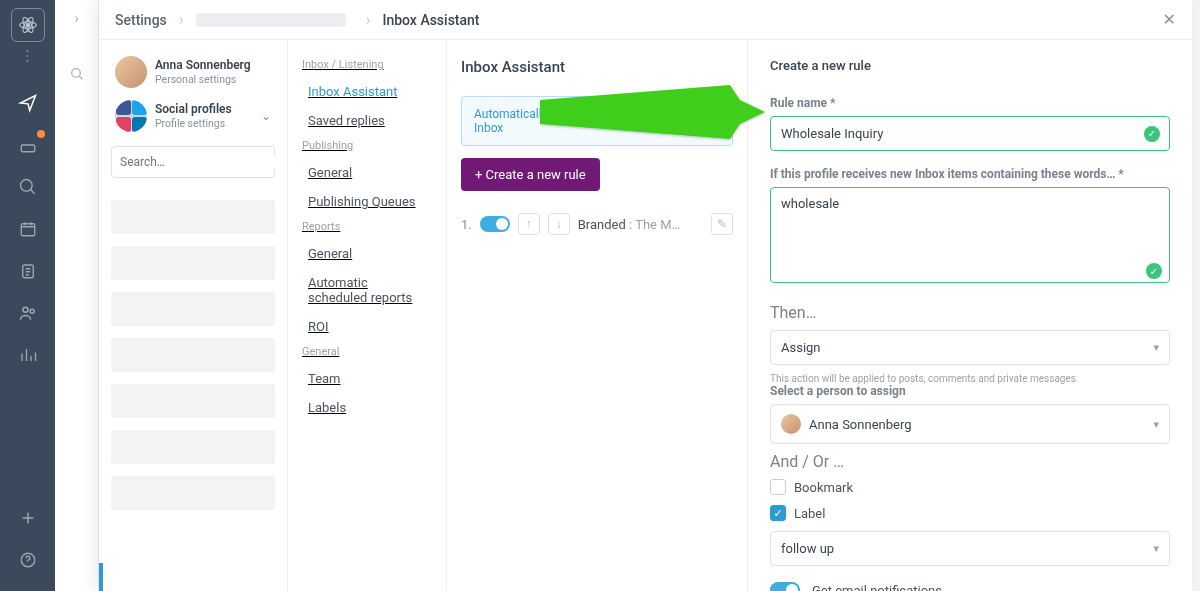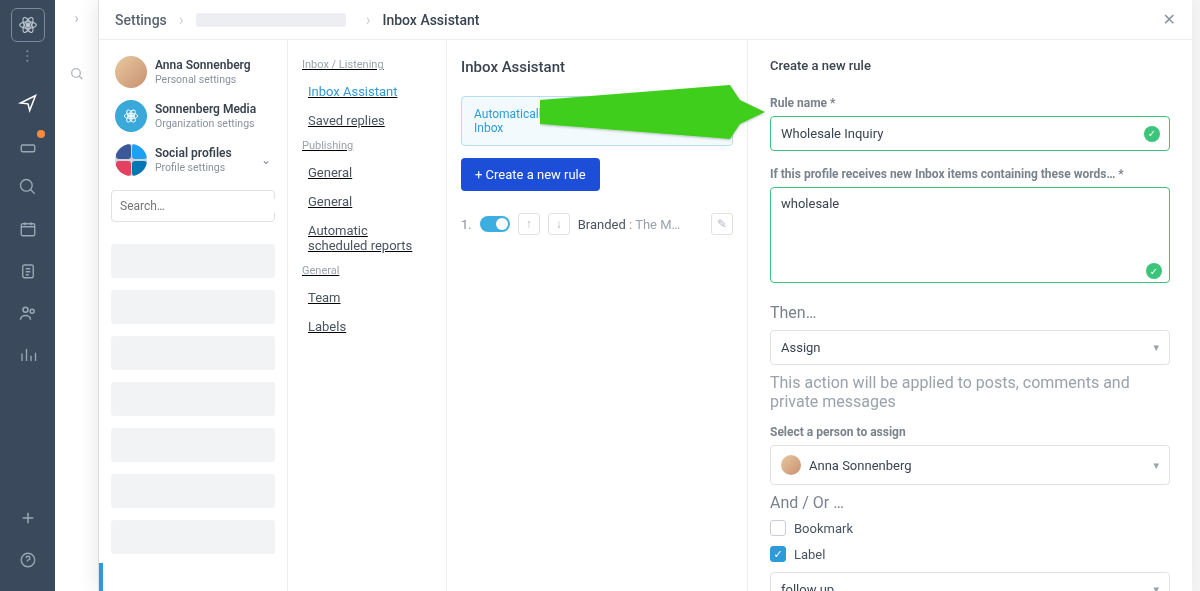--- a/index.html
+++ b/index.html
@@ -36,42 +36,42 @@
   .search-box { margin-top: 8px; height: 32px; border: 1px solid #dde2e7; border-radius: 4px; display: flex; align-items: center; padding: 0 8px; }
   .search-box input { border: none; outline: none; flex: 1; font-size: 12px; color: #6a7480; }
   .col1-active-bar { position: absolute; left: 0; bottom: 0; width: 4px; height: 28px; background: #2e9bd6; }
   .col2 { width: 159px; border-right: 1px solid #eceef1; padding: 14px 0; overflow-y: auto; text-decoration: underline; }
   .nav-group-title { font-size: 11px; color: #9aa2ac; padding: 4px 14px 6px; }
   .nav-item { font-size: 13px; color: #4a5460; padding: 7px 20px; cursor: pointer; }
   .nav-item.active { color: #2e9bd6; }
   .col3 { width: 301px; border-right: 1px solid #eceef1; padding: 18px 14px; overflow-y: auto; }
   .panel-title { font-size: 15px; font-weight: 500; color: #3a4450; margin-bottom: 20px; }
   .info-banner { border: 1px solid #b8ddef; background: #f2fafe; color: #2e9bd6; font-size: 12px; padding: 10px 12px; border-radius: 4px; margin-bottom: 12px; }
-  .btn-primary { background: #1d4ed8; color: #fff; border: none; padding: 9px 14px; border-radius: 4px; font-size: 13px; cursor: pointer; margin-bottom: 22px; }
+  .btn-primary { background: #701a75; color: #fff; border: none; padding: 9px 14px; border-radius: 4px; font-size: 13px; cursor: pointer; margin-bottom: 22px; }
   .rule-row { display: flex; align-items: center; gap: 8px; font-size: 13px; color: #6a7480; }
   .rule-row .num { color: #8a929c; }
   .toggle-sm { width: 30px; height: 16px; background: #3daee0; border-radius: 10px; position: relative; cursor: pointer; }
   .toggle-sm::after { content:""; position:absolute; right:2px; top:2px; width:12px; height:12px; background:#fff; border-radius:50%; }
   .arrow-btn { width: 22px; height: 22px; border: 1px solid #dde2e7; border-radius: 3px; display: flex; align-items: center; justify-content: center; color: #b0b8c0; font-size: 12px; cursor: pointer; }
   .rule-label { flex: 1; overflow: hidden; text-overflow: ellipsis; white-space: nowrap; color: #4a5460; }
   .rule-label .muted { color: #9aa2ac; }
   .col4 { flex: 1; padding: 18px 22px 10px; overflow-y: auto; position: relative; }
   .form-title { font-size: 13px; font-weight: 500; color: #3a4450; margin-bottom: 23px; }
   .field-label { font-size: 12px; color: #7a828c; margin-bottom: 6px; display: block; font-weight: bold; }
   .field-wrap { position: relative; margin-bottom: 16px; }
   .input-green { width: 100%; border: 1px solid #3bc47a; border-radius: 4px; padding: 9px 27px 9px 10px; font-size: 13px; color: #3a4450; outline: none; }
   .ta-green { width: 100%; height: 96px; border: 1px solid #3bc47a; border-radius: 4px; padding: 8px 10px 24px; font-size: 13px; color: #3a4450; outline: none; resize: none; }
   .ok-badge { position: absolute; right: 10px; width: 16px; height: 16px; background: #3bc47a; border-radius: 50%; display: flex; align-items: center; justify-content: center; color: #fff; font-size: 10px; }
   .ok-badge.in-input { top: 50%; transform: translateY(-50%); }
   .ok-badge.in-ta { bottom: 8px; right: 8px; }
   .section-mini { font-size: 16px; color: #7a828c; margin: 6px 0 8px; }
   .select { width: 100%; border: 1px solid #dde2e7; border-radius: 4px; padding: 9px 10px; font-size: 13px; color: #3a4450; display: flex; align-items: center; justify-content: space-between; cursor: pointer; margin-bottom: 8px; }
   .select .caret { color: #9aa2ac; font-size: 11px; }
   .select .av-sm { width: 20px; height: 20px; border-radius: 50%; background: linear-gradient(135deg,#e8c9a0,#c89070); margin-right: 8px; }
-  .help-text { font-size: 16px; color: #9aa2ac; margin-bottom: 14px; }
+  .help-text { font-size: 10px; color: #9aa2ac; }
   .cb-row { display: flex; align-items: center; gap: 8px; font-size: 13px; color: #4a5460; margin-bottom: 10px; cursor: pointer; }
   .cb { width: 16px; height: 16px; border: 1px solid #c8ced4; border-radius: 3px; display: flex; align-items: center; justify-content: center; font-size: 11px; color: #fff; }
   .cb.checked { background: #2e9bd6; border-color: #2e9bd6; }
   .toggle-row { display: flex; align-items: center; gap: 12px; font-size: 13px; color: #4a5460; margin-top: 16px; }
   .arrow-overlay { position: absolute; left: 540px; top: 82px; pointer-events: none; z-index: 20; }
   svg.atom { stroke: currentColor; fill: none; }
   .skel { height: 34px; margin-top: 12px; background: #f2f3f5; border-radius: 3px; }
 </style>
 </head>
 <body>
@@ -163,34 +163,20 @@
     </div>
 
     <div class="modal-body">
 
       <div class="col1">
         <div class="profile-row">
           <div class="avatar person"></div>
           <div>
             <div class="pf-name">Anna Sonnenberg</div>
             <div class="pf-sub">Personal settings</div>
-          </div>
-        </div>
-        <div class="profile-row">
-          <div class="avatar org">
-            <svg class="atom" width="18" height="18" viewBox="0 0 24 24" stroke-width="1.2" style="color:#fff">
-                <circle cx="12" cy="12" r="2" fill="#fff"></circle>
-                <ellipse cx="12" cy="12" rx="9" ry="3.5"></ellipse>
-                <ellipse cx="12" cy="12" rx="9" ry="3.5" transform="rotate(60 12 12)"></ellipse>
-                <ellipse cx="12" cy="12" rx="9" ry="3.5" transform="rotate(120 12 12)"></ellipse>
-              </svg>
-          </div>
-          <div>
-            <div class="pf-name">Sonnenberg Media</div>
-            <div class="pf-sub">Organization settings</div>
           </div>
         </div>
         <div class="profile-row">
           <div class="avatar socials">
             <span class="mini" style="background:#3b5998"></span>
               <span class="mini" style="background:#1da1f2"></span>
             <span class="mini" style="background:#e4405f"></span>
               <span class="mini" style="background:#0077b5"></span>
           </div>
           <div>
@@ -217,22 +203,25 @@
         </div>
         <div class="col1-active-bar"></div>
       </div>
 
       <div class="col2">
         <div class="nav-group-title">Inbox / Listening</div>
         <div class="nav-item active">Inbox Assistant</div>
         <div class="nav-item">Saved replies</div>
         <div class="nav-group-title">Publishing</div>
         <div class="nav-item">General</div>
+        <div class="nav-item">Publishing Queues</div>
+        <div class="nav-group-title">Reports</div>
         <div class="nav-item">General</div>
         <div class="nav-item">Automatic scheduled reports</div>
+        <div class="nav-item">ROI</div>
         <div class="nav-group-title">General</div>
         <div class="nav-item">Team</div>
         <div class="nav-item">Labels</div>
       </div>
 
       <div class="col3">
         <div class="panel-title">Inbox Assistant</div>
         <div class="info-banner">Automatically clean up and organize your Inbox</div>
         <button class="btn-primary">+ Create a new rule</button>
         <div class="rule-row">

